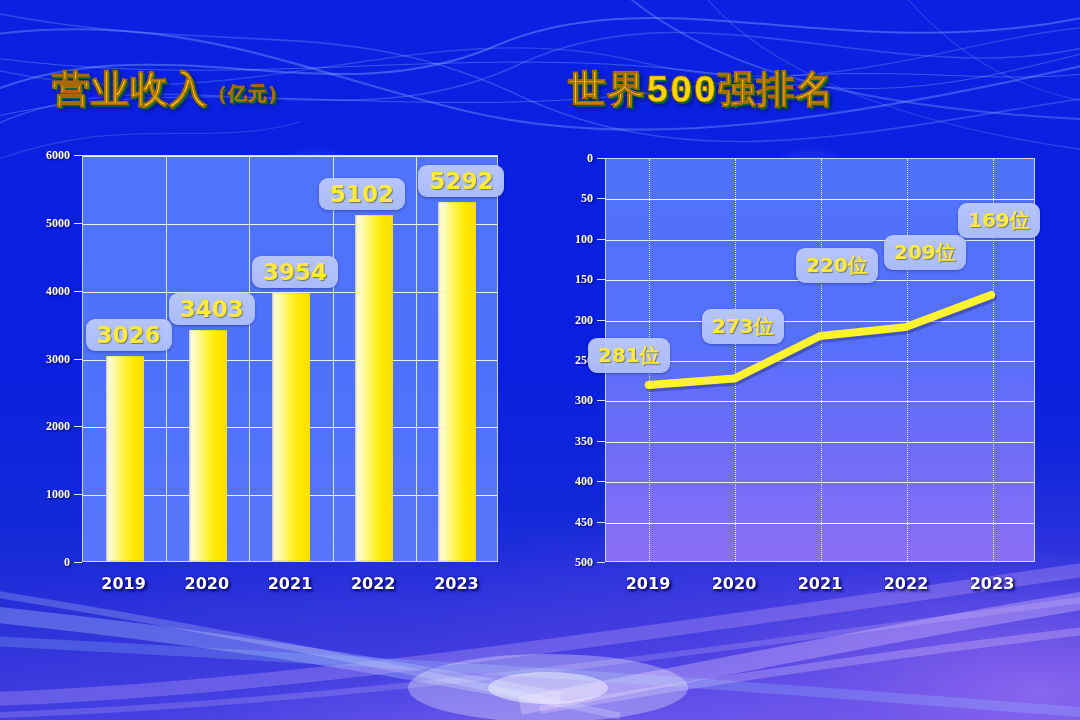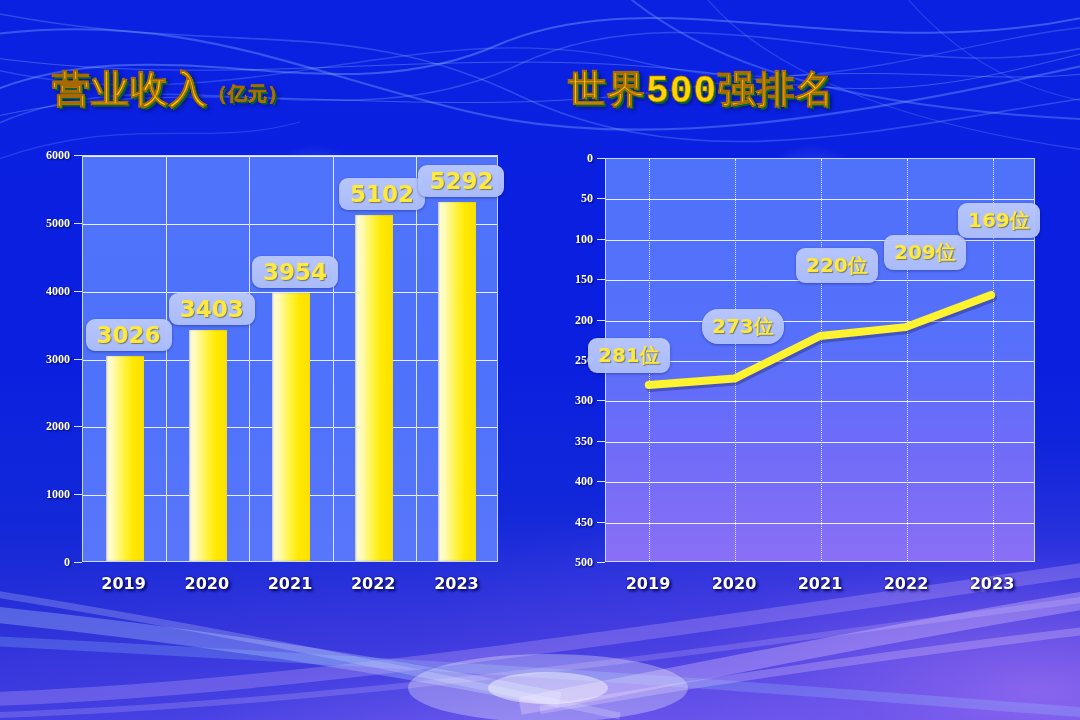--- a/index.html
+++ b/index.html
@@ -224,21 +224,21 @@
       <div style="position: absolute; top: 0px; bottom: 0px; width: 1px; background: rgb(217, 228, 255); left: 250px;"></div>
       <div class="bar" style="left: 272px; width: 38px; height: 346px;"></div>
       <div style="position: absolute; top: 0px; bottom: 0px; width: 1px; background: rgb(217, 228, 255); left: 333px;"></div>
       <div class="bar" style="left: 355px; width: 38px; height: 359px;"></div>
     </div>
 </div>
 <div id="left-callouts">
     <div class="callout callout-bar" style="left: 85.6px; top: 318.736px;">3026</div>
     <div class="callout callout-bar" style="left: 168.8px; top: 293.163px;">3403</div>
     <div class="callout callout-bar" style="left: 252px; top: 255.787px;">3954</div>
-    <div class="callout callout-bar" style="left: 339px; top: 177.914px;">5102</div>
+    <div class="callout callout-bar" style="left: 319px; top: 177.914px;">5102</div>
     <div class="callout callout-bar" style="left: 418.4px; top: 165.026px;">5292</div>
   </div>
 
 <div id="right-y-axis">
     <div class="ylab" style="top: 158px; right: 487px;">0</div>
     <div class="ytick" style="position: absolute; left: 597px; top: 158px;"></div>
     <div class="ylab" style="top: 198.4px; right: 487px;">50</div>
     <div class="ytick" style="position: absolute; left: 597px; top: 198px;"></div>
     <div class="ylab" style="top: 238.8px; right: 487px;">100</div>
     <div class="ytick" style="position: absolute; left: 597px; top: 239px;"></div>
@@ -283,17 +283,17 @@
       <div class="vgrid-dot" style="left: 301px;"></div>
       <div class="vgrid-dot" style="left: 387px;"></div>
       <svg class="line-svg" viewBox="0 0 430 404" preserveAspectRatio="none">
         <path d="M43.0,227.0 L129.0,220.6 L215.0,177.8 L301.0,168.9 L387.0,136.6" fill="none" stroke="rgba(30,30,90,0.35)" stroke-width="9" stroke-linecap="round" stroke-linejoin="round" transform="translate(1.5,2.5)"></path>
         <path d="M43.0,227.0 L129.0,220.6 L215.0,177.8 L301.0,168.9 L387.0,136.6" fill="none" stroke="#fff22e" stroke-width="8" stroke-linecap="round" stroke-linejoin="round"></path>
       </svg>
     </div>
 </div>
 <div id="right-callouts">
     <div class="callout callout-line" style="left: 588px; top: 338px;">281位</div>
-    <div class="callout callout-line" style="left: 702px; top: 308.584px; border-radius: 16px;">273位</div>
+    <div class="callout callout-line" style="left: 702px; top: 308.584px;">273位</div>
     <div class="callout callout-line" style="left: 796px; top: 247.76px;">220位</div>
     <div class="callout callout-line" style="left: 884px; top: 234.872px;">209位</div>
     <div class="callout callout-line" style="left: 958px; top: 202.552px;">169位</div>
   </div>
 
 </body></html>

